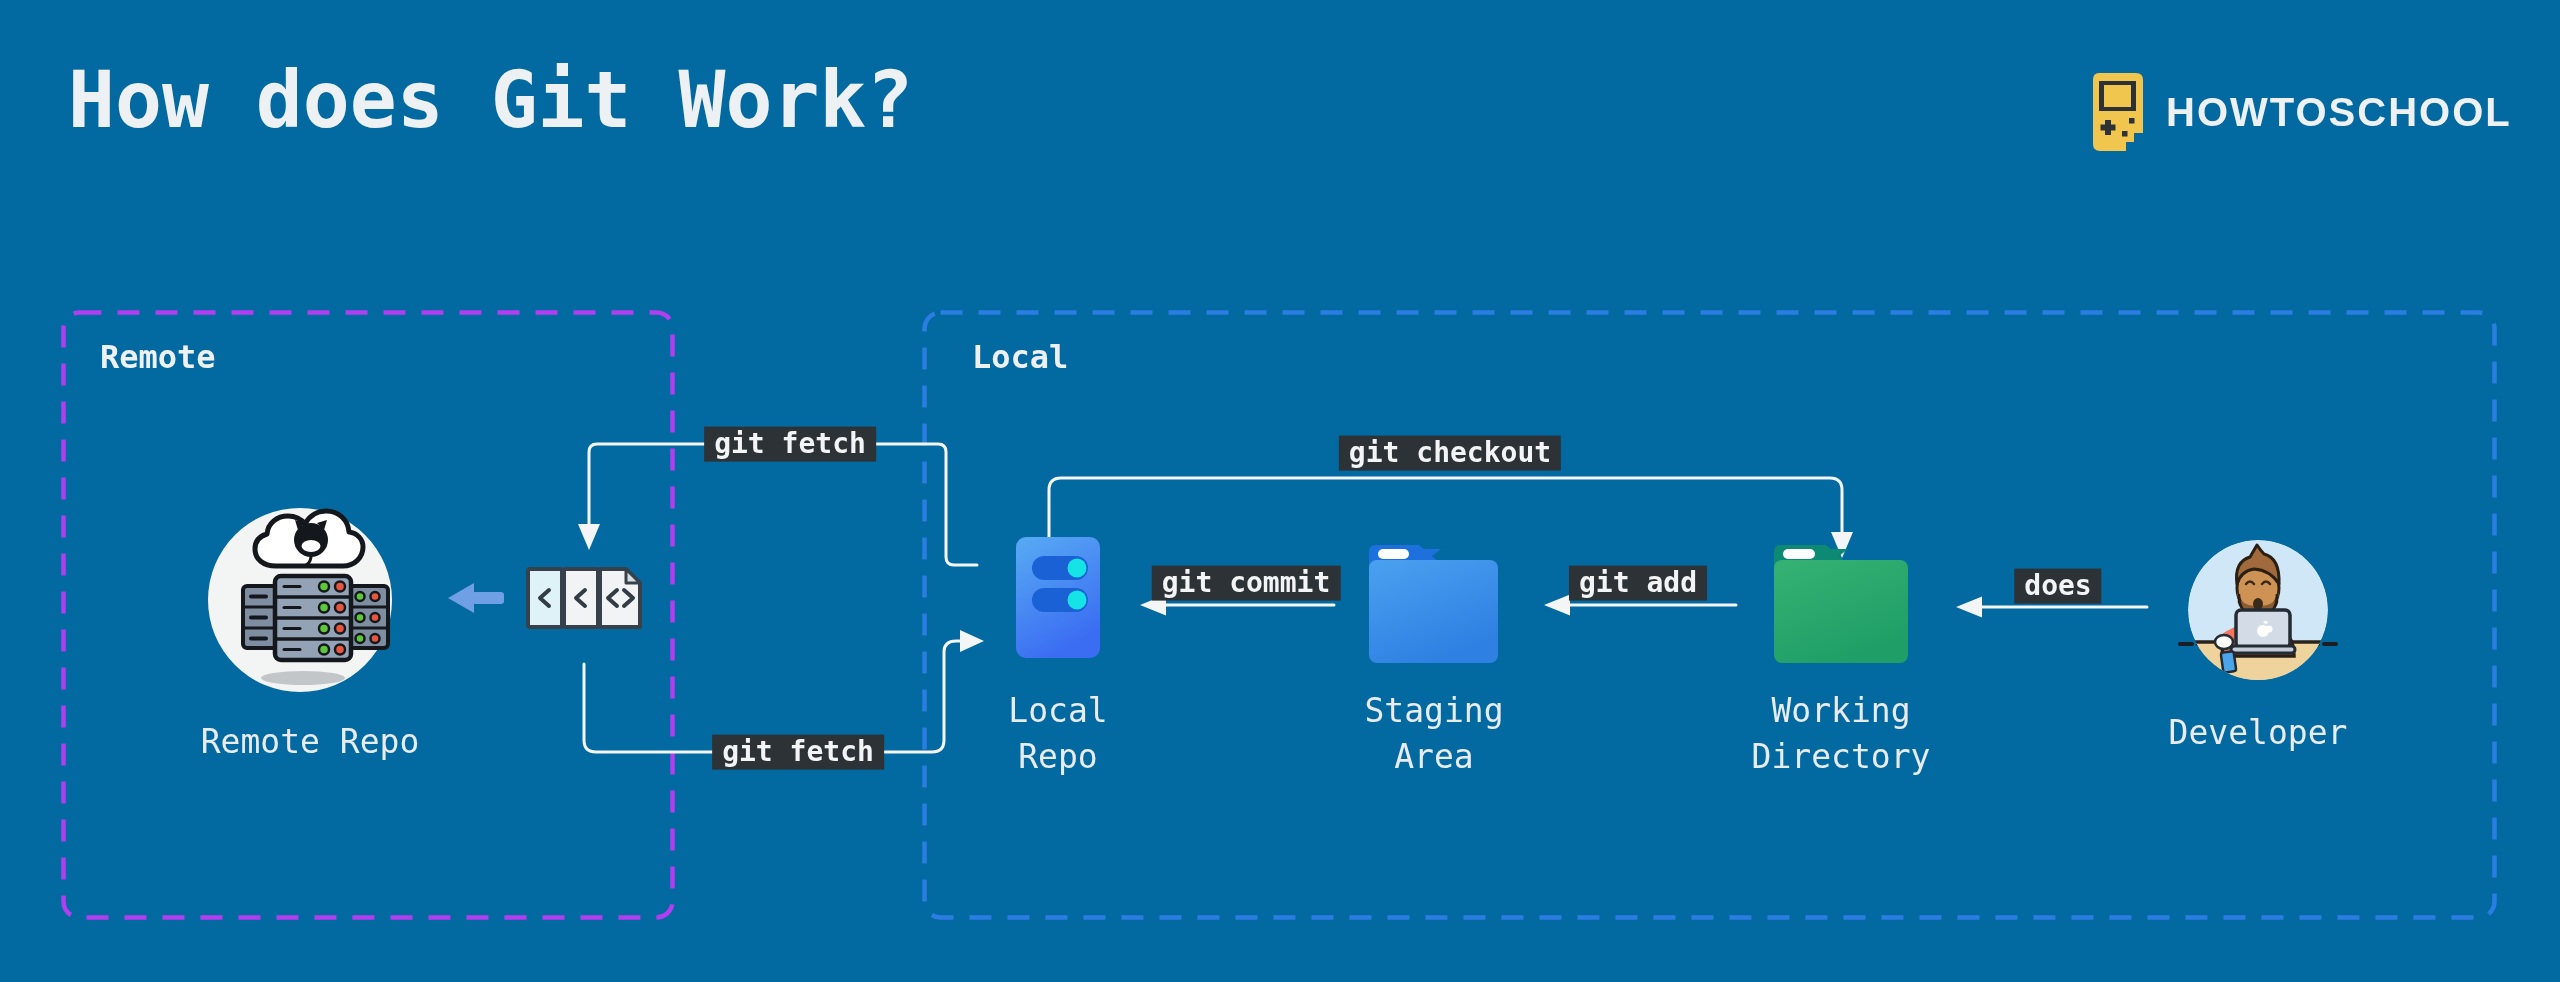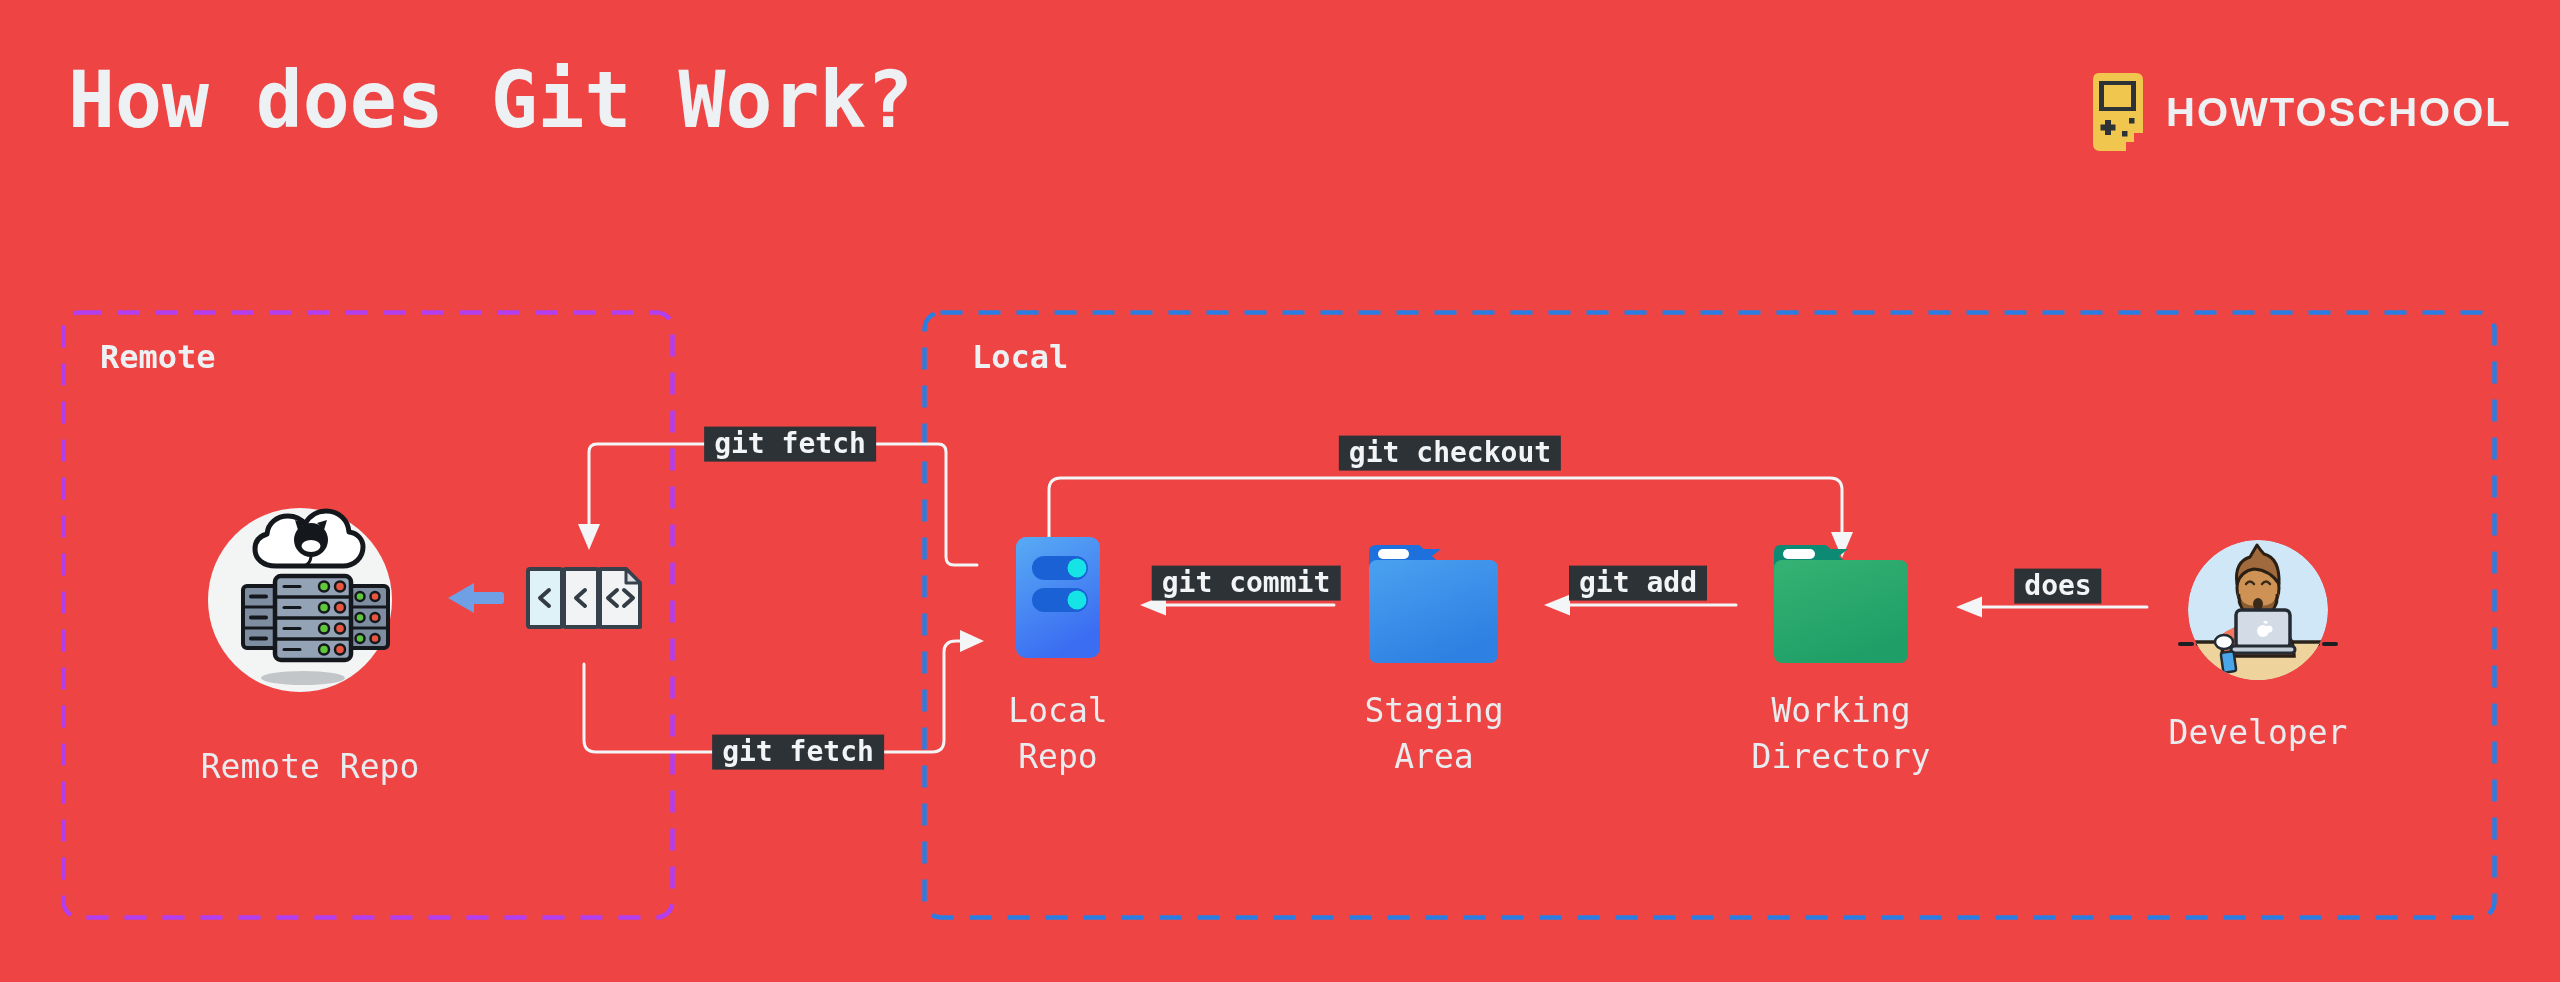--- a/index.html
+++ b/index.html
@@ -1,17 +1,17 @@
 <!DOCTYPE html>
 <html><head>
 <meta charset="utf-8">
 <style>
   html,body{margin:0;padding:0;background:#2d3237;}
   .stage{
-    position:relative;width:2560px;height:982px;background:#ef4444;overflow:hidden;
+    position:relative;width:2560px;height:982px;background:#0369a1;overflow:hidden;
     font-family:"DejaVu Sans Mono", monospace;color:#e9ecef;
   }
   .abs{position:absolute;}
   .title{
     left:68px;top:58px;font-size:78px;font-weight:bold;color:#eef1f3;
     letter-spacing:0px;white-space:nowrap;line-height:1.1;
   }
   .logo{left:2092px;top:72px;display:flex;align-items:center;gap:22px;}
   .logo-text{
     font-family:"Liberation Sans", sans-serif;font-weight:800;font-size:40px;
@@ -150,21 +150,21 @@
       <path d="M68,60 C55,60 47,53 47,43 C47,35 52,30 59,28 C60,17 69,10 80,10 C87,10 93,13 97,18
                C101,10 109,5 118,5 C131,5 140,14 141,26 C149,27 155,33 155,41 C155,52 146,60 135,60 Z" fill="#ffffff" stroke="#14181c" stroke-width="5" stroke-linejoin="round"></path>
       <circle cx="103" cy="34" r="17" fill="#14181c"></circle>
       <path d="M90,24 l-3,-10 l10,3 Z" fill="#14181c"></path>
       <path d="M116,24 l3,-10 l-10,3 Z" fill="#14181c"></path>
       <ellipse cx="103" cy="40" rx="9.5" ry="6" fill="#ffffff"></ellipse>
       <path d="M103,51 q-1,8 -8,9" stroke="#14181c" stroke-width="3" fill="none" stroke-linecap="round"></path>
     </svg>
     </span>
   </div>
-  <div class="abs node-label" style="left:310px;top:744px;white-space:nowrap;">Remote Repo</div>
+  <div class="abs node-label" style="left:310px;top:719px;white-space:nowrap;">Remote Repo</div>
 
   <div class="abs" style="left:526px;top:566px;">
     <svg width="116" height="64" viewBox="0 0 116 64">
       <rect x="2" y="3" width="34" height="58" rx="2" fill="#dff2f7" stroke="#37414b" stroke-width="4"></rect>
       <rect x="38" y="3" width="34" height="58" rx="2" fill="#f1f3f5" stroke="#37414b" stroke-width="4"></rect>
       <path d="M74,3 H100 L114,17 V61 H74 Z" fill="#f1f3f5" stroke="#37414b" stroke-width="4" stroke-linejoin="round"></path>
       <path d="M100,3 L114,17 H100 Z" fill="#d7dde2" stroke="#37414b" stroke-width="3" stroke-linejoin="round"></path>
       <g fill="none" stroke="#333b45" stroke-width="4" stroke-linecap="round" stroke-linejoin="round">
         <path d="M23,24 L14,32 L23,40"></path>
         <path d="M59,24 L50,32 L59,40"></path>

